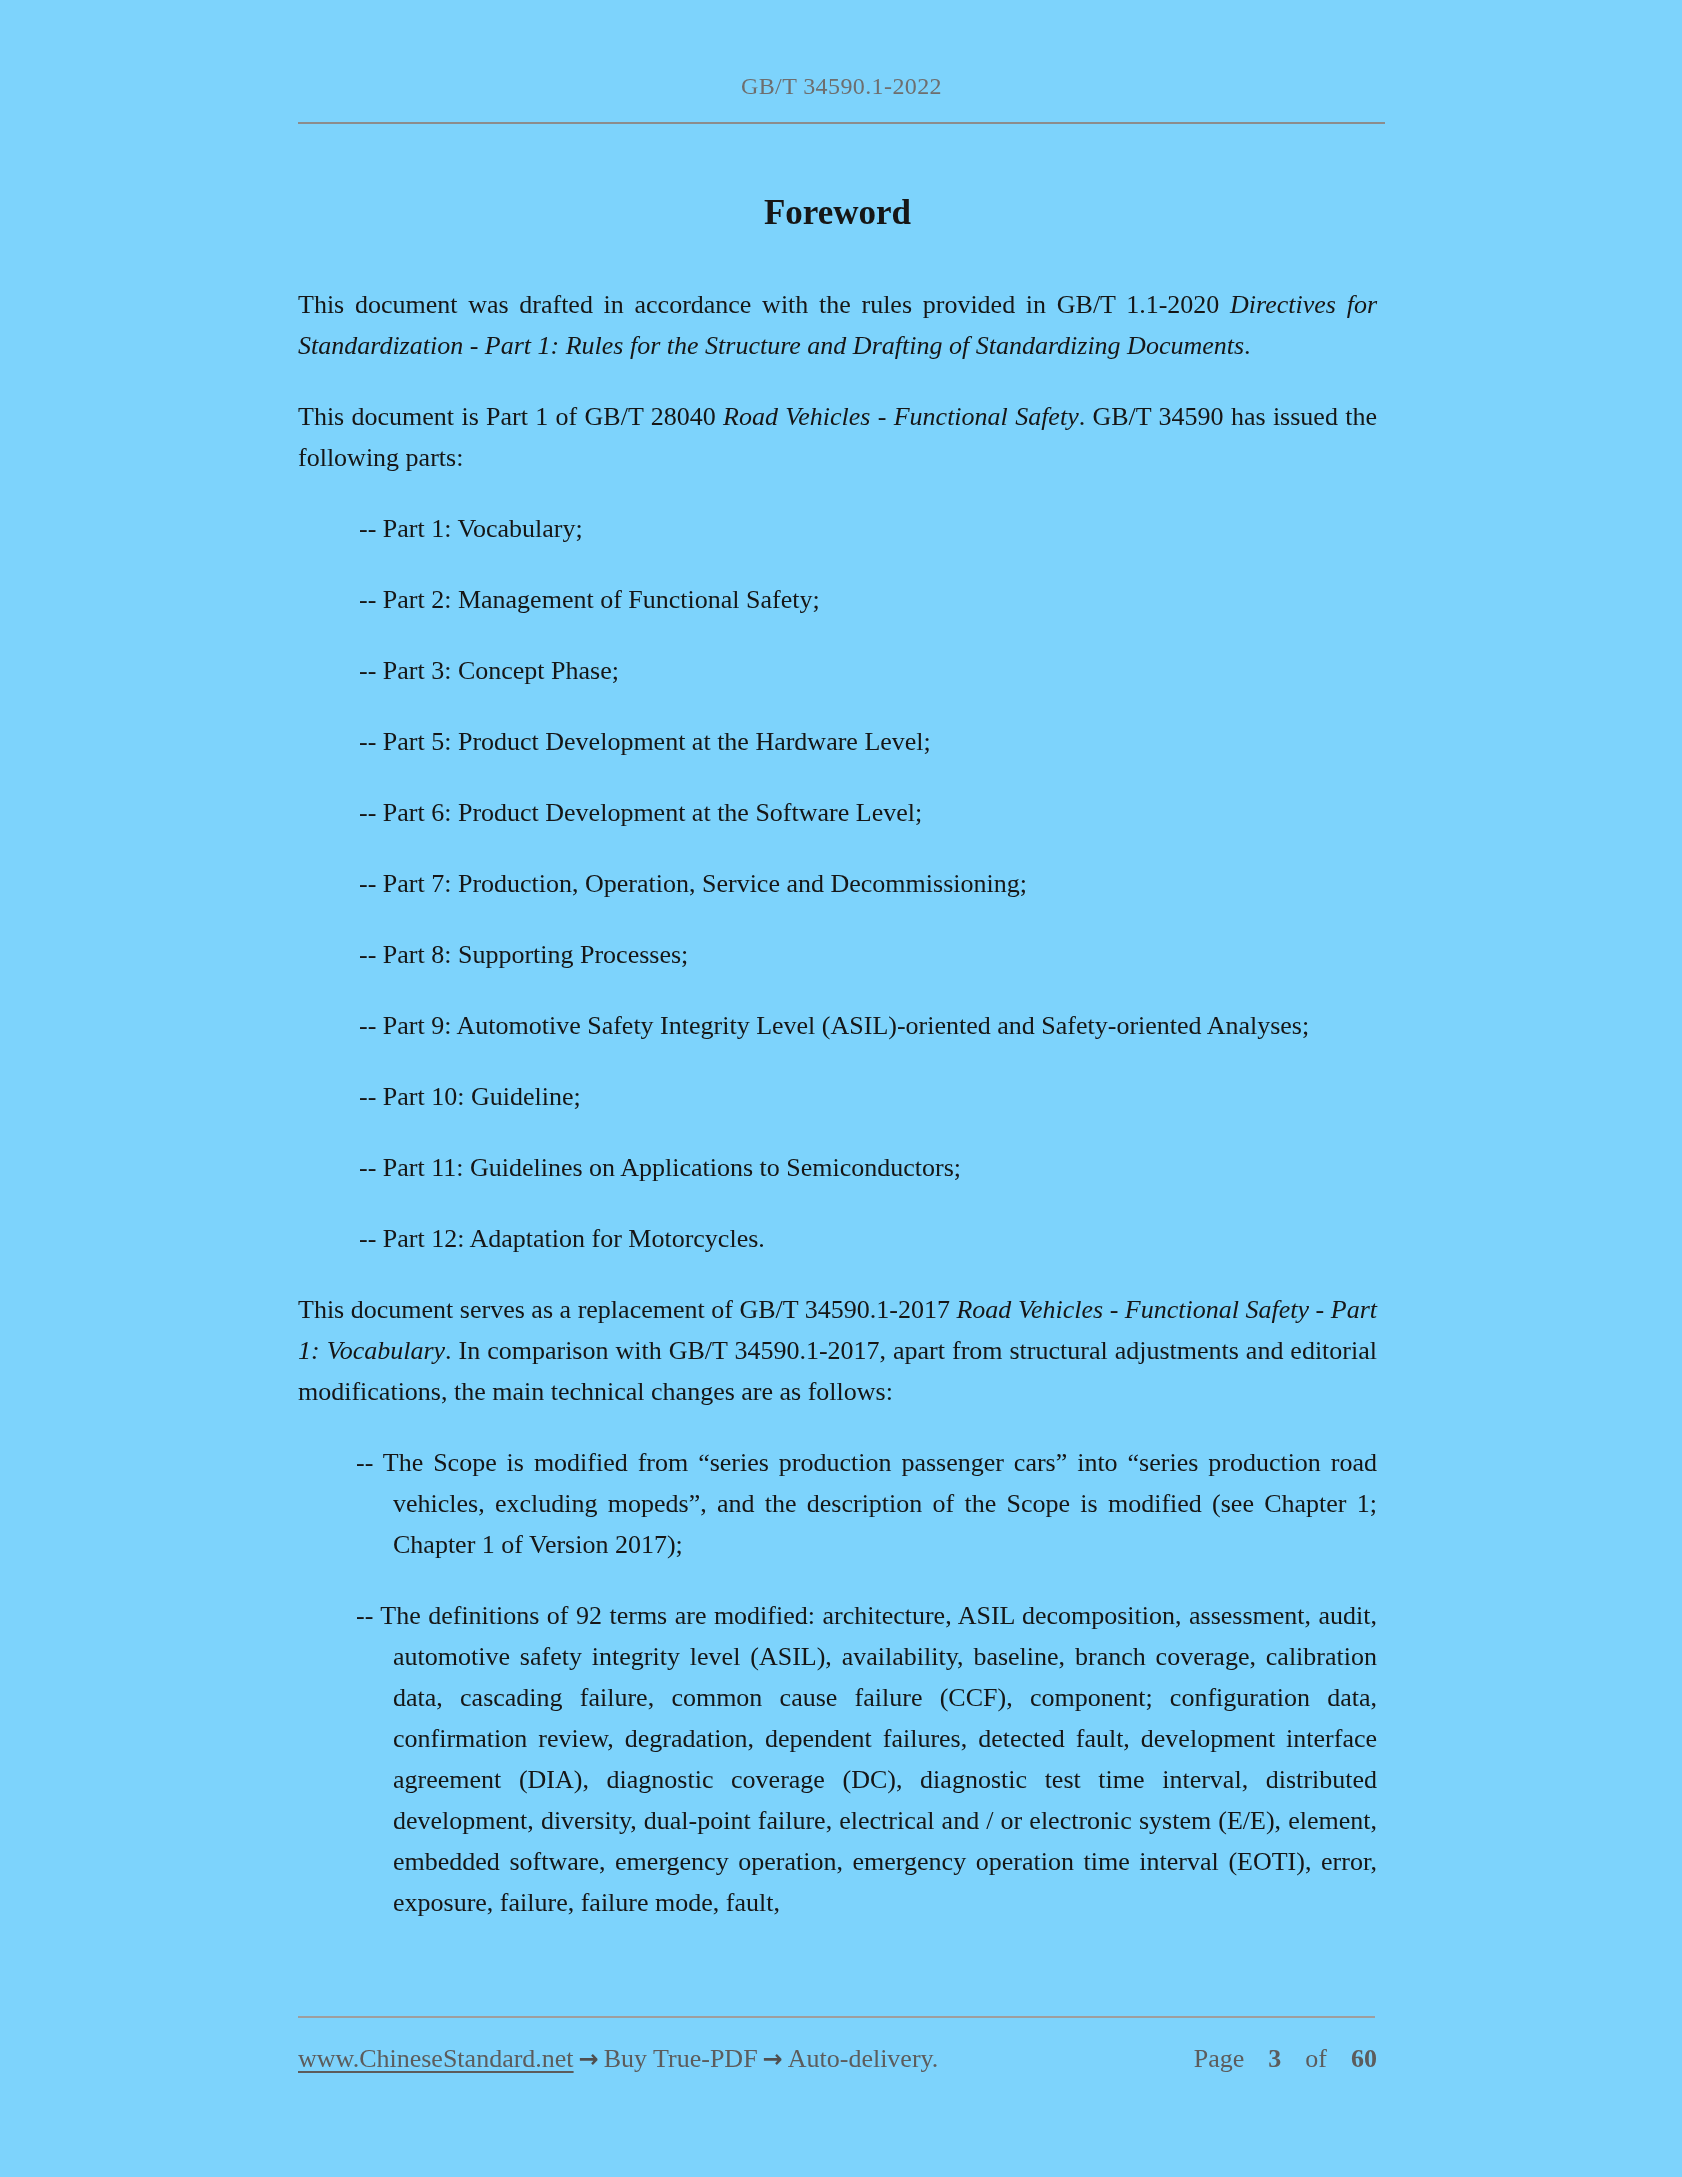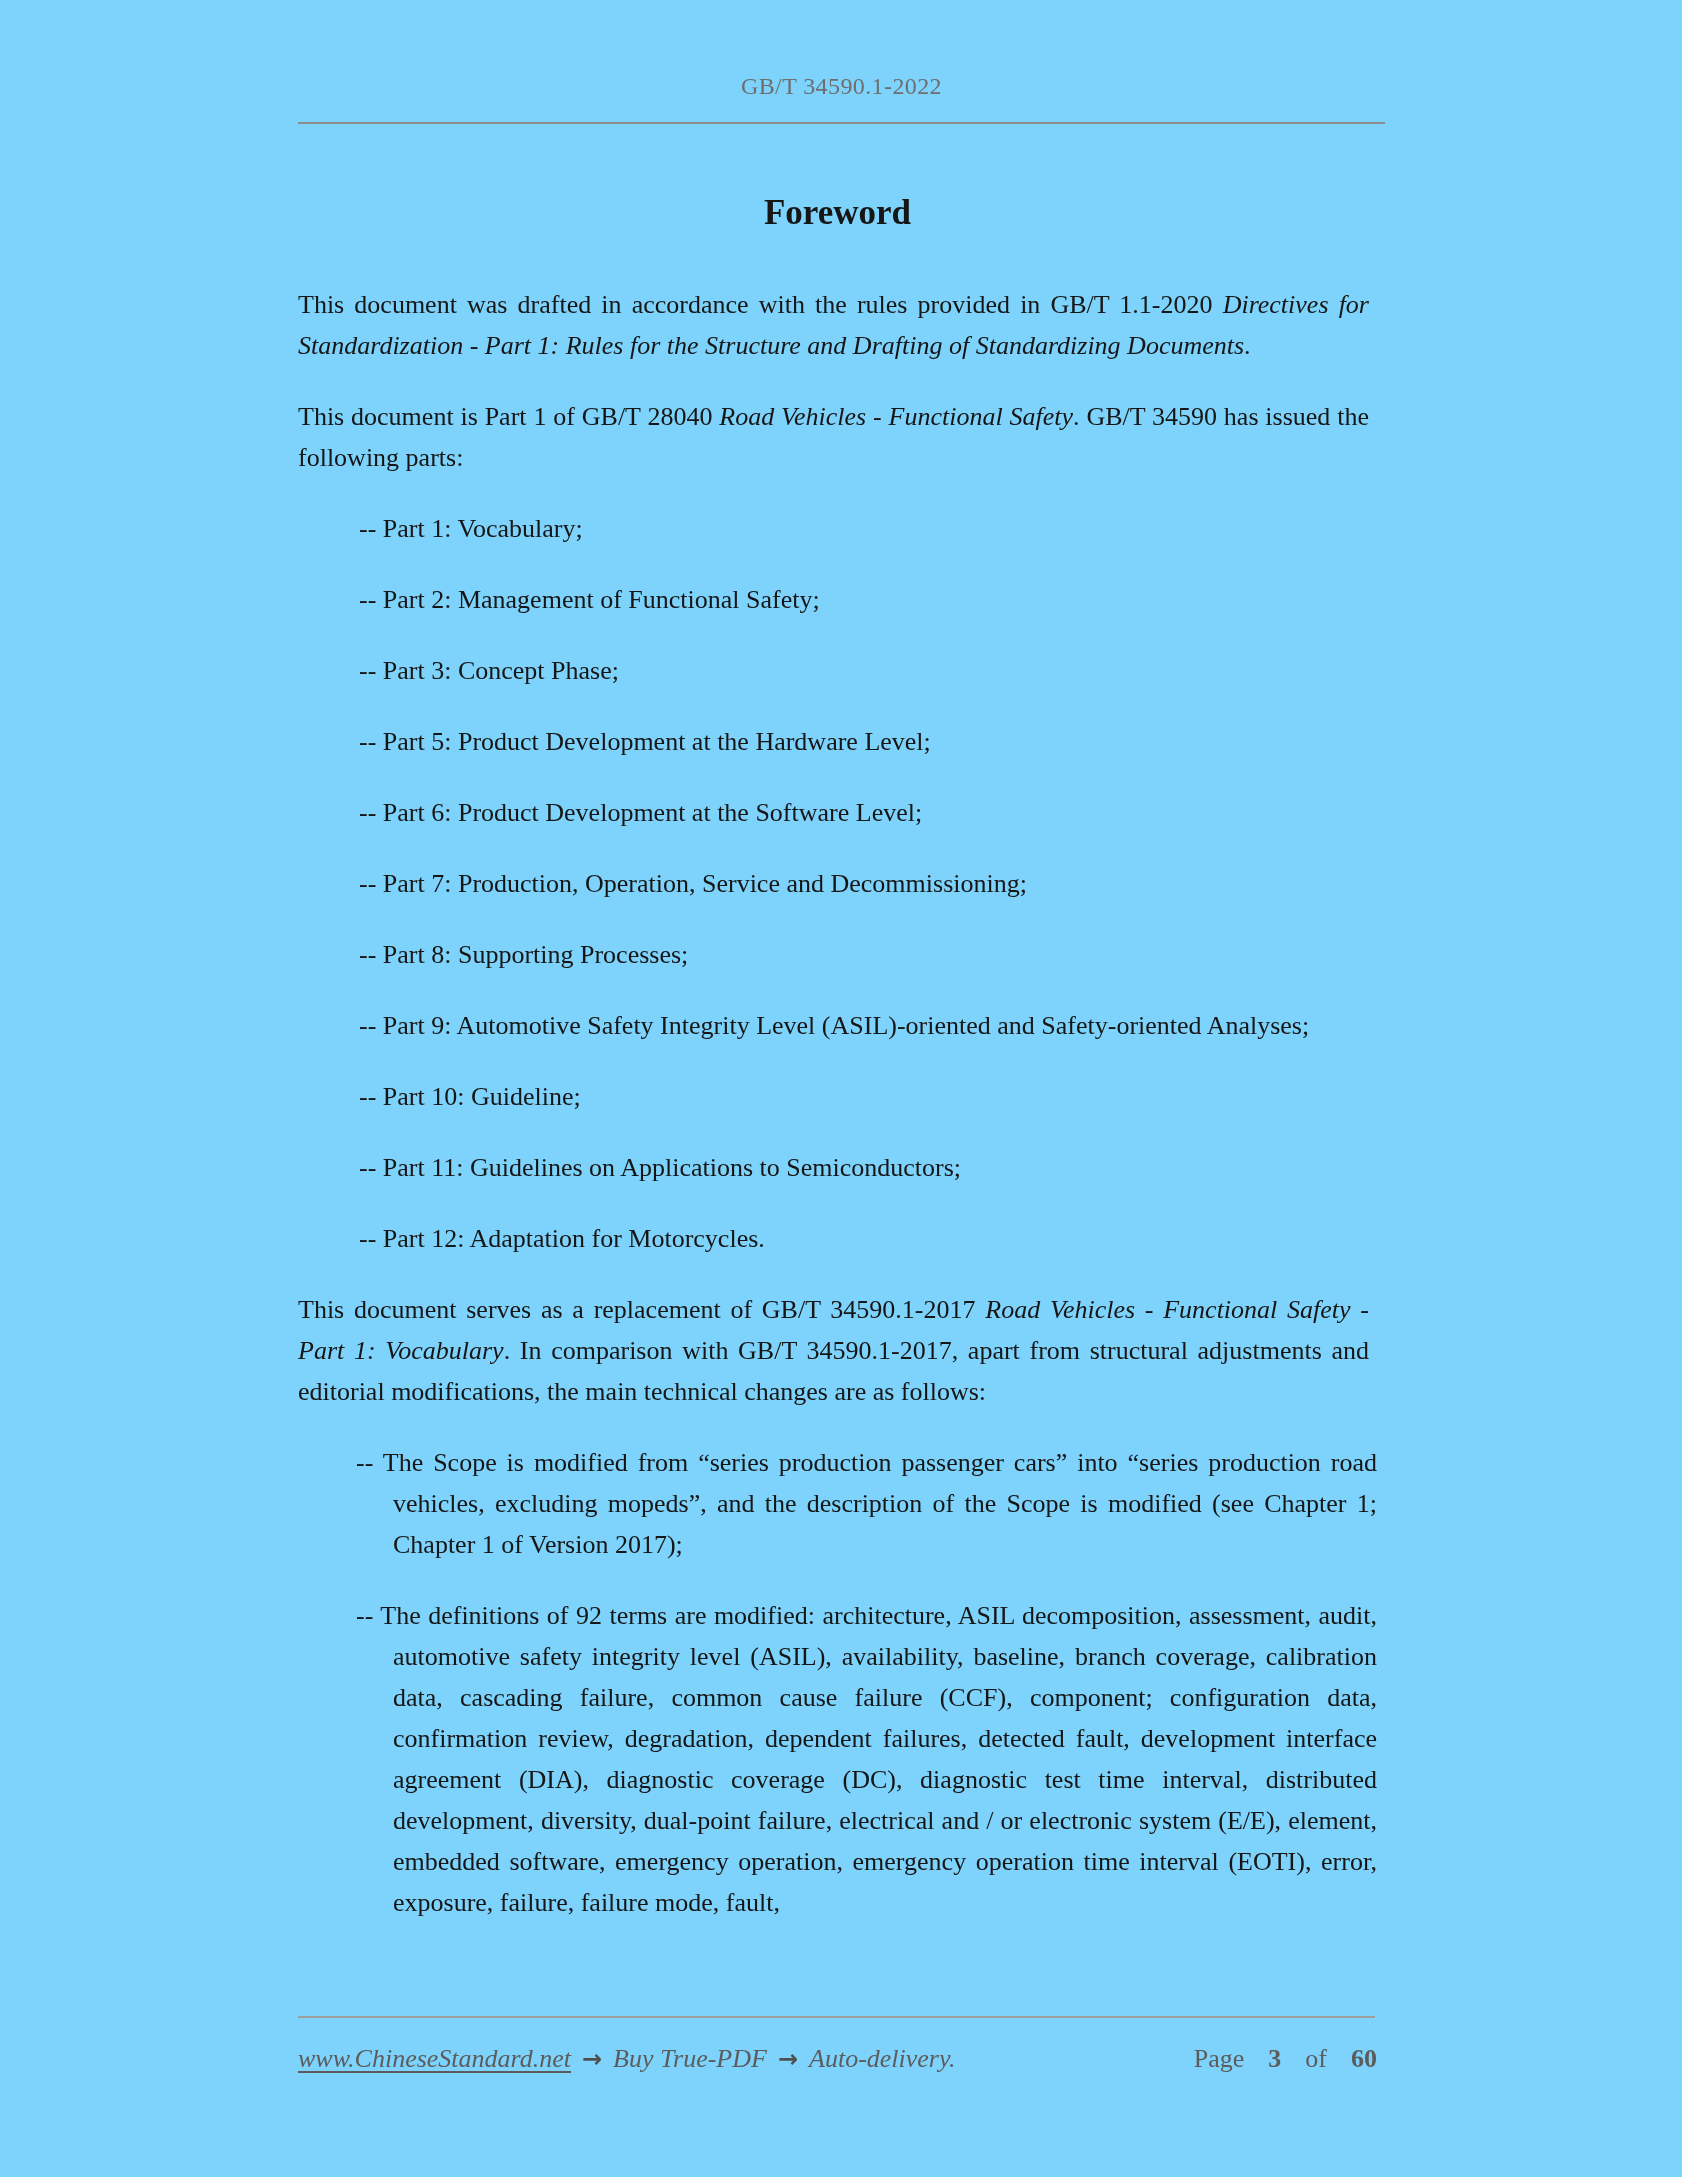--- a/index.html
+++ b/index.html
@@ -41,21 +41,21 @@
     font-size: 35px;
     font-weight: bold;
     text-align: center;
     line-height: 43px;
     margin: 0 0 50px 0;
   }
   .para {
     font-size: 26px;
     line-height: 41px;
     text-align: justify;
-    margin: 0 8px 30px 0;
+    margin: 0 0 30px 0;
   }
   .part-item {
     font-size: 26px;
     line-height: 41px;
     padding-left: 61px;
     margin: 16px 0 30px 0;
   }
   .change-item {
     font-size: 26px;
     line-height: 41px;
@@ -80,22 +80,21 @@
     display: flex;
     justify-content: space-between;
     align-items: baseline;
     font-size: 26px;
     line-height: 36px;
     color: #5c5c5c;
   }
   .footer-left {
     display: flex;
     align-items: center;
-    gap: 11px;
-    font-style: italic;
+    gap: 5px;
   }
   .site-link {
     color: #5c5c5c;
     text-decoration: underline;
     text-decoration-thickness: 1.7px;
     text-underline-offset: 4.3px;
     cursor: pointer;
   }
   .arrow {
     font-family: "DejaVu Sans", sans-serif;

